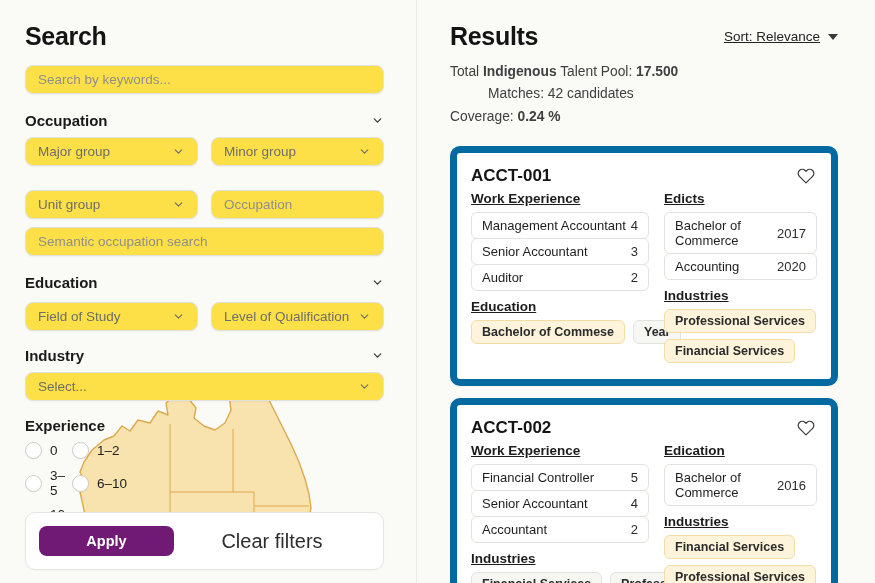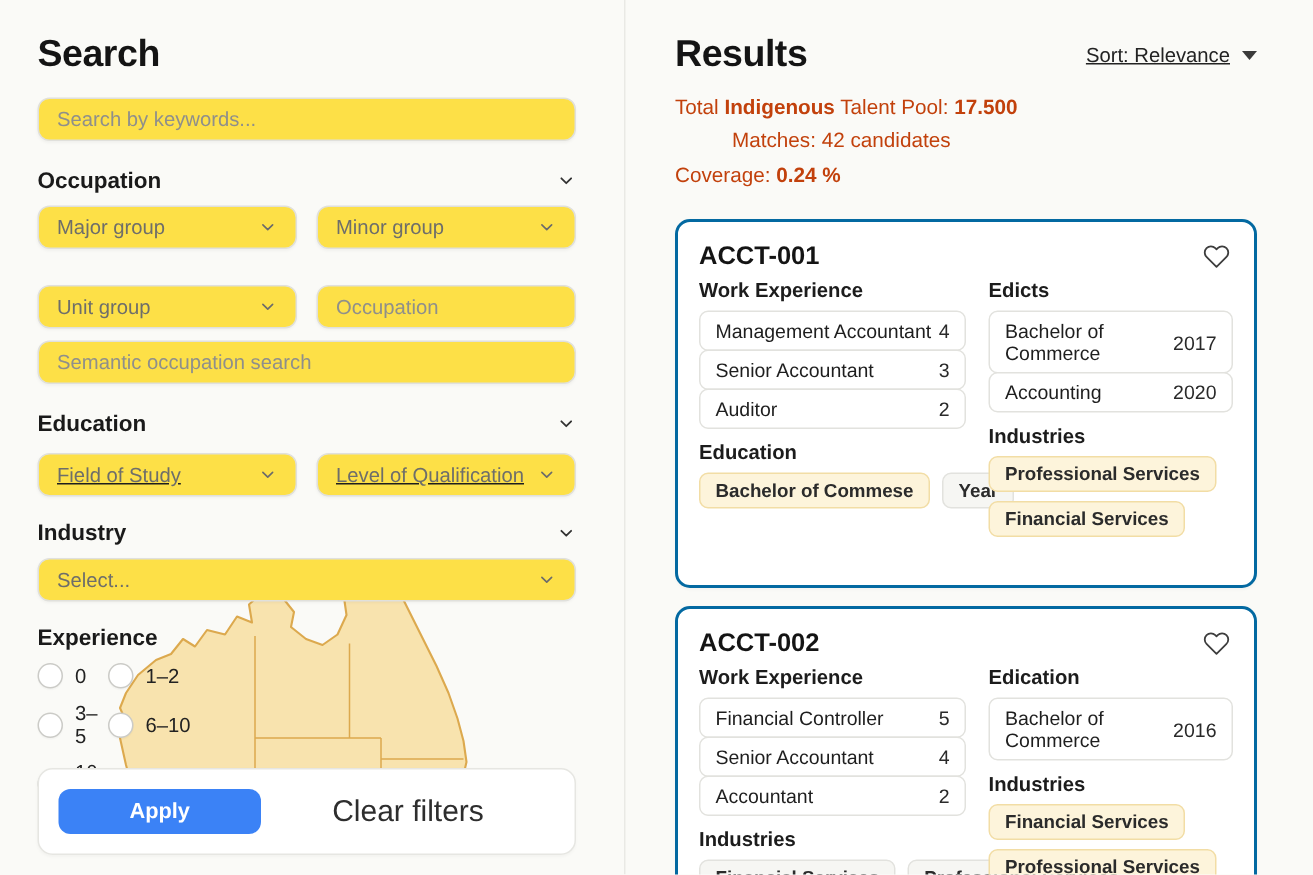--- a/index.html
+++ b/index.html
@@ -41,46 +41,46 @@
   .rb { width:17px; height:17px; border-radius:50%; background:#fff; border:1.5px solid #CBCBC7;
     flex:0 0 auto; box-shadow:0 1px 1px rgba(0,0,0,0.03); }
 
   
   .map-svg { position:absolute; left:58px; top:382px; width:280px; height:240px; z-index:1; }
 
   
   .apply-card { position:absolute; z-index:4; left:25px; right:32px; bottom:13px;
     background:#fff; border:1px solid #E6E6E2; border-radius:10px; padding:13px;
     display:flex; align-items:center; box-shadow:0 1px 2px rgba(0,0,0,0.03); }
-  .apply-btn { width:135px; height:30px; border:none; border-radius:8px; background:#3b82f6;
+  .apply-btn { width:135px; height:30px; border:none; border-radius:8px; background:#701a75;
     color:#fff; font-size:14.5px; font-weight:700; cursor:pointer;
     font-family:"Liberation Sans", sans-serif; }
   .clear-btn { flex:1; text-align:center; font-size:20px; color:#2E2E2E; cursor:pointer; }
 
   
   .right-panel { position:absolute; left:418px; right:0; top:0; bottom:0; padding:22px 37px 0 32px; }
   .results-head { display:flex; justify-content:space-between; align-items:center; }
   .sort { display:flex; align-items:center; gap:8px; font-size:13.5px; color:#232323; cursor:pointer;text-decoration:underline; }
   .caret { width:0; height:0; border-left:5px solid transparent; border-right:5px solid transparent;
     border-top:6px solid #3A3A3A; }
 
-  .stats { margin-top:10px; font-size:13.8px; color:#c2410c; line-height:1.62; }
+  .stats { margin-top:10px; font-size:13.8px; color:#404040; line-height:1.62; }
   .stats b { font-weight:700; }
   .matches { display:inline-block; margin-left:38px; }
 
-  .card { background:#fff; border:2px solid #0369a1; border-radius:10px;
-    padding:12px 14px 32px; margin-top:18px; box-shadow:0 1px 2px rgba(0,0,0,0.03); }
+  .card { background:#fff; border:7px solid #0369a1; border-radius:10px;
+    padding:12px 14px 16px; margin-top:18px; box-shadow:0 1px 2px rgba(0,0,0,0.03); }
   .card + .card { margin-top:12px; }
   .card-head { display:flex; justify-content:space-between; align-items:center; }
   .card-id { font-size:17px; font-weight:700; color:#141414; }
   .heart-btn { background:none; border:none; padding:2px; cursor:pointer; line-height:0; }
 
   .card-cols { display:grid; grid-template-columns:178px 1fr; column-gap:15px; margin-top:4px;
     align-items:start; }
-  .col-label { font-size:13.5px; font-weight:600; color:#1C1C1C; margin:8px 0 6px; }
+  .col-label { font-size:13.5px; font-weight:600; color:#1C1C1C; margin:8px 0 6px;text-decoration:underline; }
   .row { display:flex; justify-content:space-between; align-items:center; background:#fff;
     border:1px solid #E2E2DE; border-radius:6px; padding:5px 10px; font-size:13px;
     color:#1E1E1E; margin-top:-1px; }
   .rows .row:first-child { margin-top:0; }
   .row .num { color:#2A2A2A; }
 
   .tag { display:inline-block; font-size:12.5px; font-weight:600; color:#2B2B2B;
     padding:4px 10px; border-radius:6px; white-space:nowrap; }
   .tag.yellow { background:#FDF4DB; border:1px solid #F2DDA5; }
   .tag.gray { background:#F6F6F3; border:1px solid #E2E2DE; }
@@ -142,21 +142,21 @@
 
     <input class="input mt8" type="text" placeholder="Semantic occupation search" style="">
 
     <div class="sec-head">
       <span>Education</span>
       <svg class="chev" viewBox="0 0 24 24">
           <path d="M6 9l6 6 6-6" fill="none" stroke="#333" stroke-width="2.2" stroke-linecap="round" stroke-linejoin="round"></path>
         </svg>
     </div>
 
-    <div class="two-col" style="margin-top:11px;text-decoration:underline;">
+    <div class="two-col" style="margin-top:11px;">
       <div class="selectbox">
         <span>Field of Study</span>
         <svg class="chev" viewBox="0 0 24 24">
             <path d="M6 9l6 6 6-6" fill="none" stroke="#6b6b6b" stroke-width="2" stroke-linecap="round" stroke-linejoin="round"></path>
           </svg>
       </div>
       <div class="selectbox">
         <span>Level of Qualification</span>
         <svg class="chev" viewBox="0 0 24 24">
             <path d="M6 9l6 6 6-6" fill="none" stroke="#6b6b6b" stroke-width="2" stroke-linecap="round" stroke-linejoin="round"></path>

